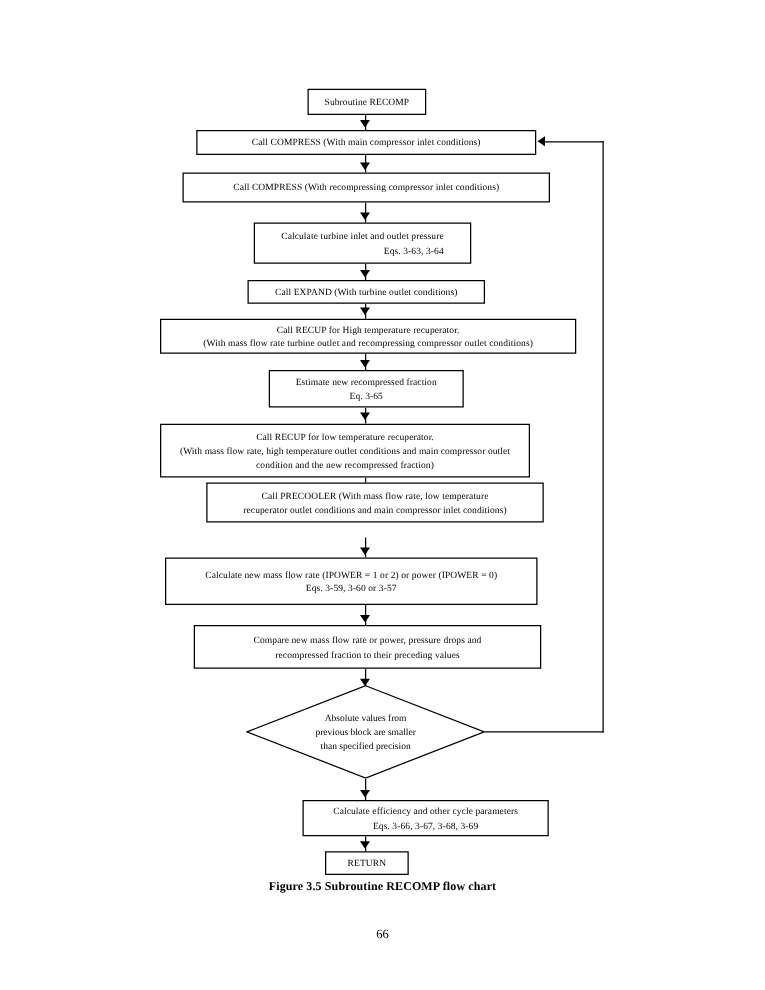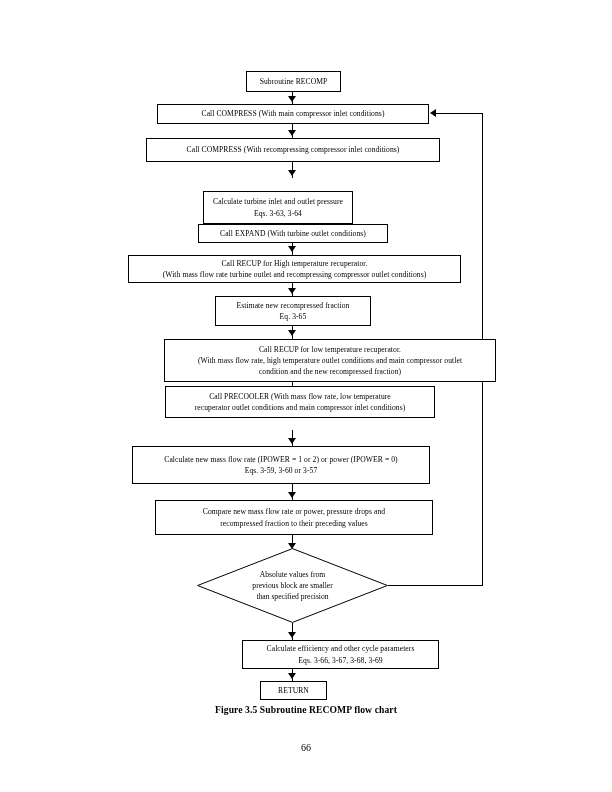--- a/index.html
+++ b/index.html
@@ -169,40 +169,40 @@
   </div>
 
   <div class="node" style="left:157px; top:104px; width:272px; height:20px;">
     <span class="txt">Call COMPRESS (With main compressor inlet conditions)</span>
   </div>
 
   <div class="node" style="left:146px; top:138px; width:294px; height:24px;">
     <span class="txt">Call COMPRESS (With recompressing compressor inlet conditions)</span>
   </div>
 
-  <div class="node" style="left:203px; top:191px; width:150px; height:33px;">
+  <div class="node" style="left:203px; top:178px; width:174px; height:33px;text-align:right;">
     <span class="txt">Calculate turbine inlet and outlet pressure
 Eqs. 3-63, 3-64</span>
   </div>
 
   <div class="node" style="left:198px; top:224px; width:190px; height:19px;">
     <span class="txt">Call EXPAND (With turbine outlet conditions)</span>
   </div>
 
   <div class="node" style="left:128px; top:255px; width:333px; height:28px;">
     <span class="txt">Call RECUP for High temperature recuperator.
 (With mass flow rate turbine outlet and recompressing compressor outlet conditions)</span>
   </div>
 
   <div class="node" style="left:215px; top:296px; width:156px; height:30px;">
     <span class="txt">Estimate new recompressed fraction
 Eq. 3-65</span>
   </div>
 
-  <div class="node" style="left:128px; top:339px; width:332px; height:43px;margin-left:36px;">
+  <div class="node" style="left:128px; top:339px; width:296px; height:43px;">
     <span class="txt">Call RECUP for low temperature recuperator.
 (With mass flow rate, high temperature outlet conditions and main compressor outlet
 condition and the new recompressed fraction)</span>
   </div>
 
   <div class="node" style="left:165px; top:386px; width:270px; height:32px;">
     <span class="txt">Call PRECOOLER (With mass flow rate, low temperature
 recuperator outlet conditions and main compressor inlet conditions)</span>
   </div>
 

